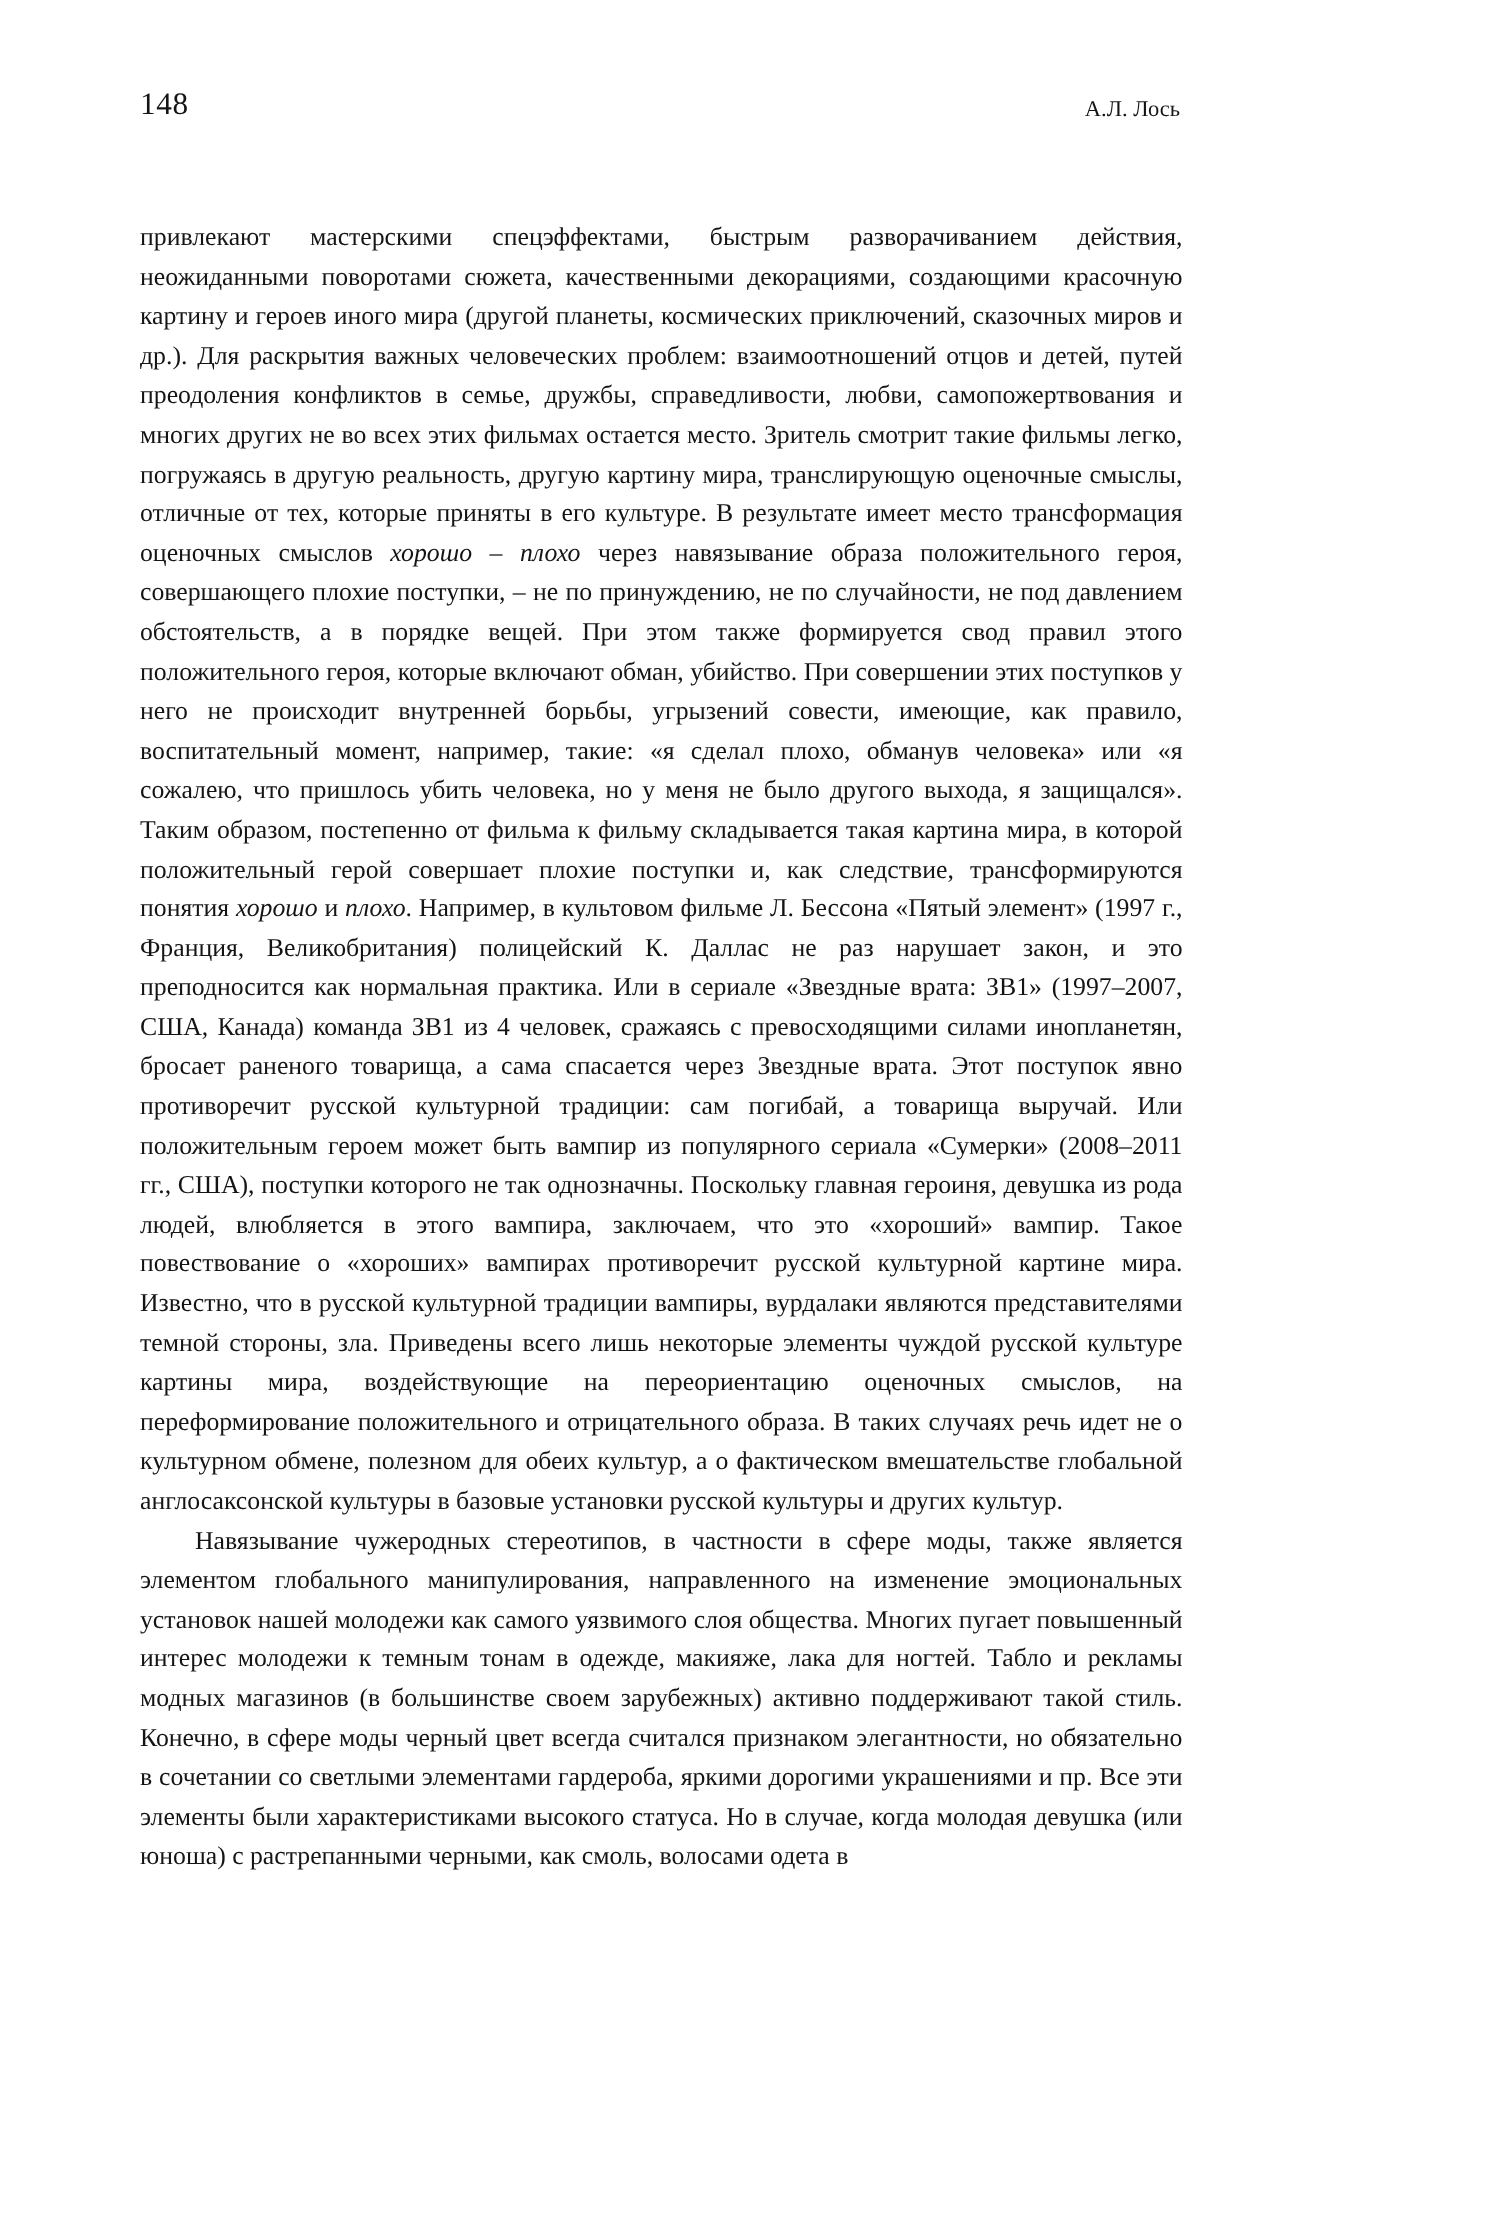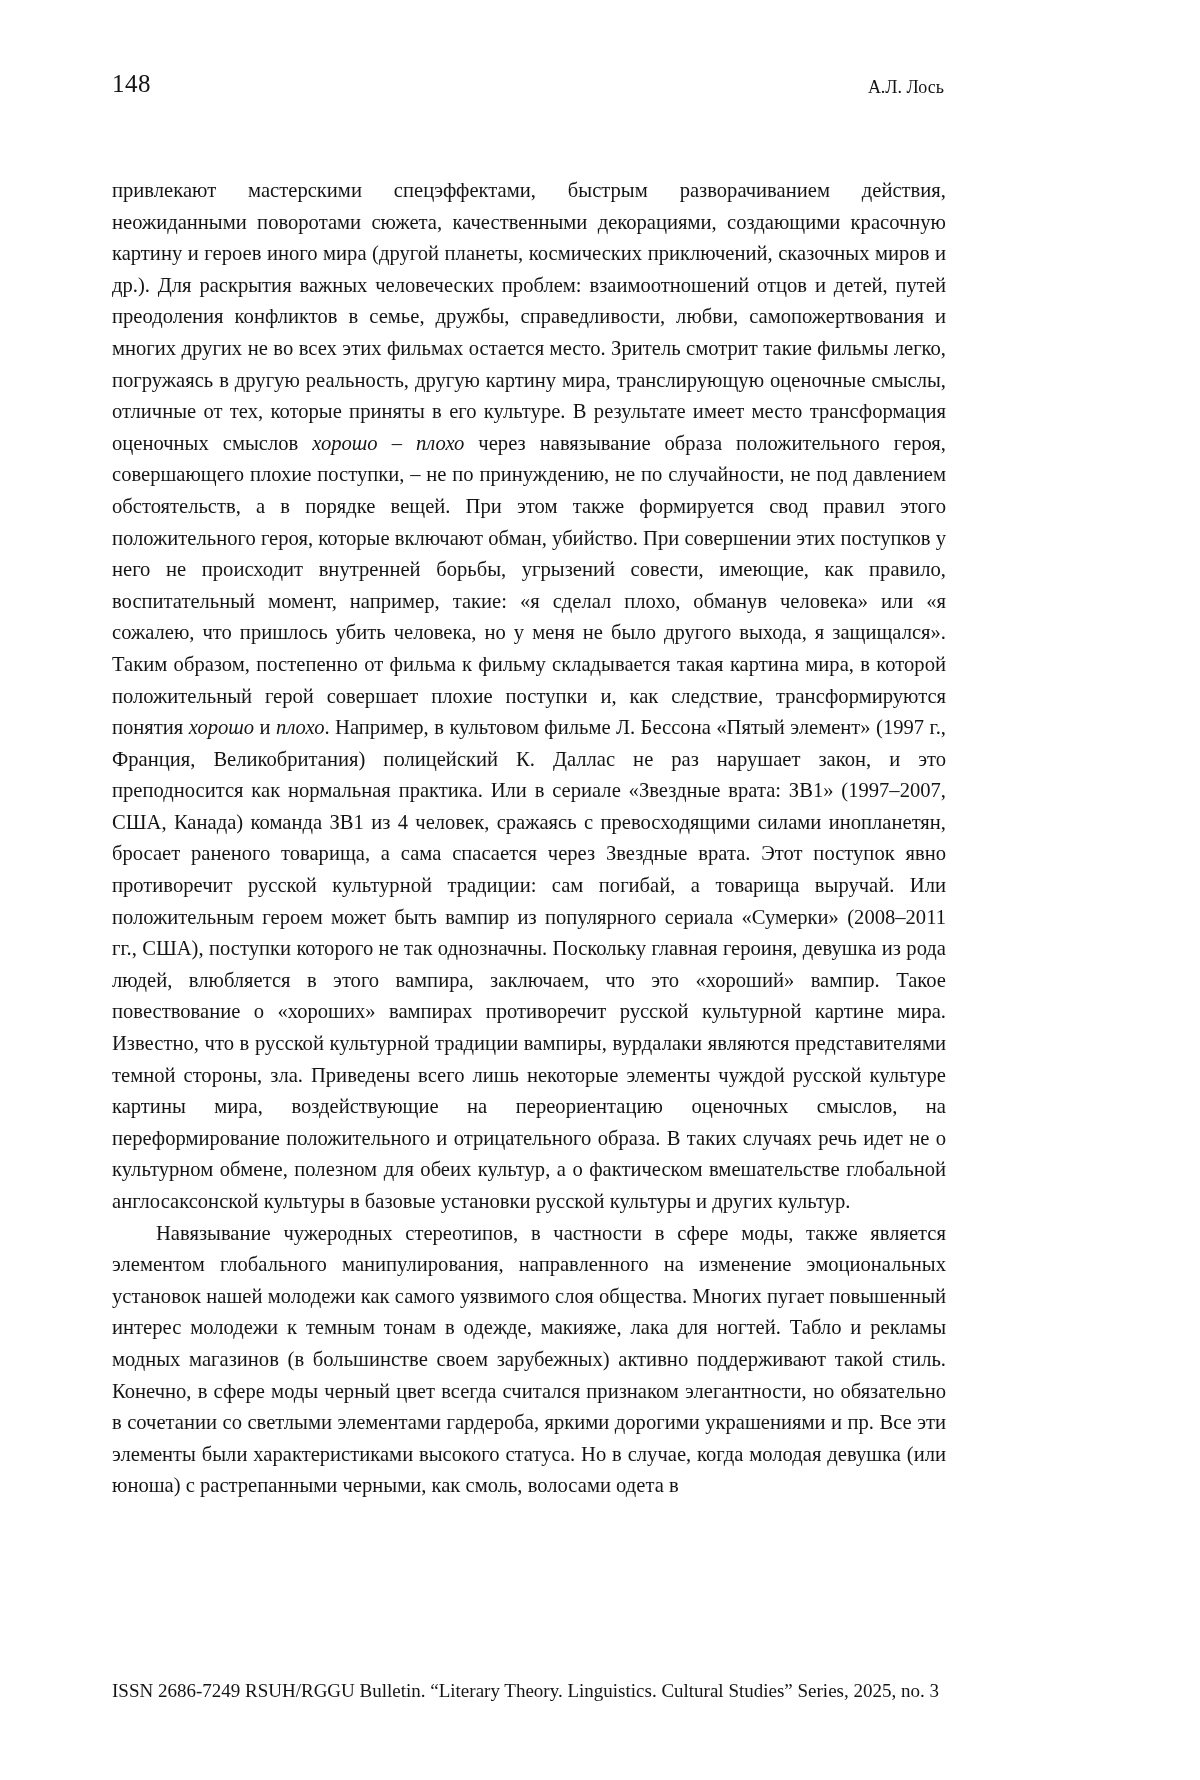--- a/index.html
+++ b/index.html
@@ -74,15 +74,14 @@
   <div class="header">
     <span class="page-number">148</span>
     <span class="running-author">А.Л. Лось</span>
   </div>
 
   <div class="body-text">
     <p><span>привлекают мастерскими спецэффектами, быстрым разворачиванием действия, неожиданными поворотами сюжета, качественными декорациями, создающими красочную картину и героев иного мира (другой планеты, космических приключений, сказочных миров и др.). Для раскрытия важных человеческих проблем: взаимоотношений отцов и детей, путей преодоления конфликтов в семье, дружбы, справедливости, любви, самопожертвования и многих других не во всех этих фильмах остается место. Зритель смотрит такие фильмы легко, погружаясь в другую реальность, другую картину мира, транслирующую оценочные смыслы, отличные от тех, которые приняты в его культуре. В результате имеет место трансформация оценочных смыслов </span><i>хорошо – плохо</i><span> через навязывание образа положительного героя, совершающего плохие поступки, – не по принуждению, не по случайности, не под давлением обстоятельств, а в порядке вещей. При этом также формируется свод правил этого положительного героя, которые включают обман, убийство. При совершении этих поступков у него не происходит внутренней борьбы, угрызений совести, имеющие, как правило, воспитательный момент, например, такие: «я сделал плохо, обманув человека» или «я сожалею, что пришлось убить человека, но у меня не было другого выхода, я защищался». Таким образом, постепенно от фильма к фильму складывается такая картина мира, в которой положительный герой совершает плохие поступки и, как следствие, трансформируются понятия </span><i>хорошо</i><span> и </span><i>плохо</i><span>. Например, в культовом фильме Л. Бессона «Пятый элемент» (1997 г., Франция, Великобритания) полицейский К. Даллас не раз нарушает закон, и это преподносится как нормальная практика. Или в сериале «Звездные врата: ЗВ1» (1997–2007, США, Канада) команда ЗВ1 из 4 человек, сражаясь с превосходящими силами инопланетян, бросает раненого товарища, а сама спасается через Звездные врата. Этот поступок явно противоречит русской культурной традиции: сам погибай, а товарища выручай. Или положительным героем может быть вампир из популярного сериала «Сумерки» (2008–2011 гг., США), поступки которого не так однозначны. Поскольку главная героиня, девушка из рода людей, влюбляется в этого вампира, заключаем, что это «хороший» вампир. Такое повествование о «хороших» вампирах противоречит русской культурной картине мира. Известно, что в русской культурной традиции вампиры, вурдалаки являются представителями темной стороны, зла. Приведены всего лишь некоторые элементы чуждой русской культуре картины мира, воздействующие на переориентацию оценочных смыслов, на переформирование положительного и отрицательного образа. В таких случаях речь идет не о культурном обмене, полезном для обеих культур, а о фактическом вмешательстве глобальной англосаксонской культуры в базовые установки русской культуры и других культур.</span></p>
     <p class="indent">Навязывание чужеродных стереотипов, в частности в сфере моды, также является элементом глобального манипулирования, направленного на изменение эмоциональных установок нашей молодежи как самого уязвимого слоя общества. Многих пугает повышенный интерес молодежи к темным тонам в одежде, макияже, лака для ногтей. Табло и рекламы модных магазинов (в большинстве своем зарубежных) активно поддерживают такой стиль. Конечно, в сфере моды черный цвет всегда считался признаком элегантности, но обязательно в сочетании со светлыми элементами гардероба, яркими дорогими украшениями и пр. Все эти элементы были характеристиками высокого статуса. Но в случае, когда молодая девушка (или юноша) с растрепанными черными, как смоль, волосами одета в</p>
   </div>
 
-  <div class="footer">ISSN 2686-7249  RSUH/RGGU Bulletin. “Literary Theory. Linguistics. Cultural Studies” Series, 2025, no. 3</div>
 
 </div>
 
 </body></html>

